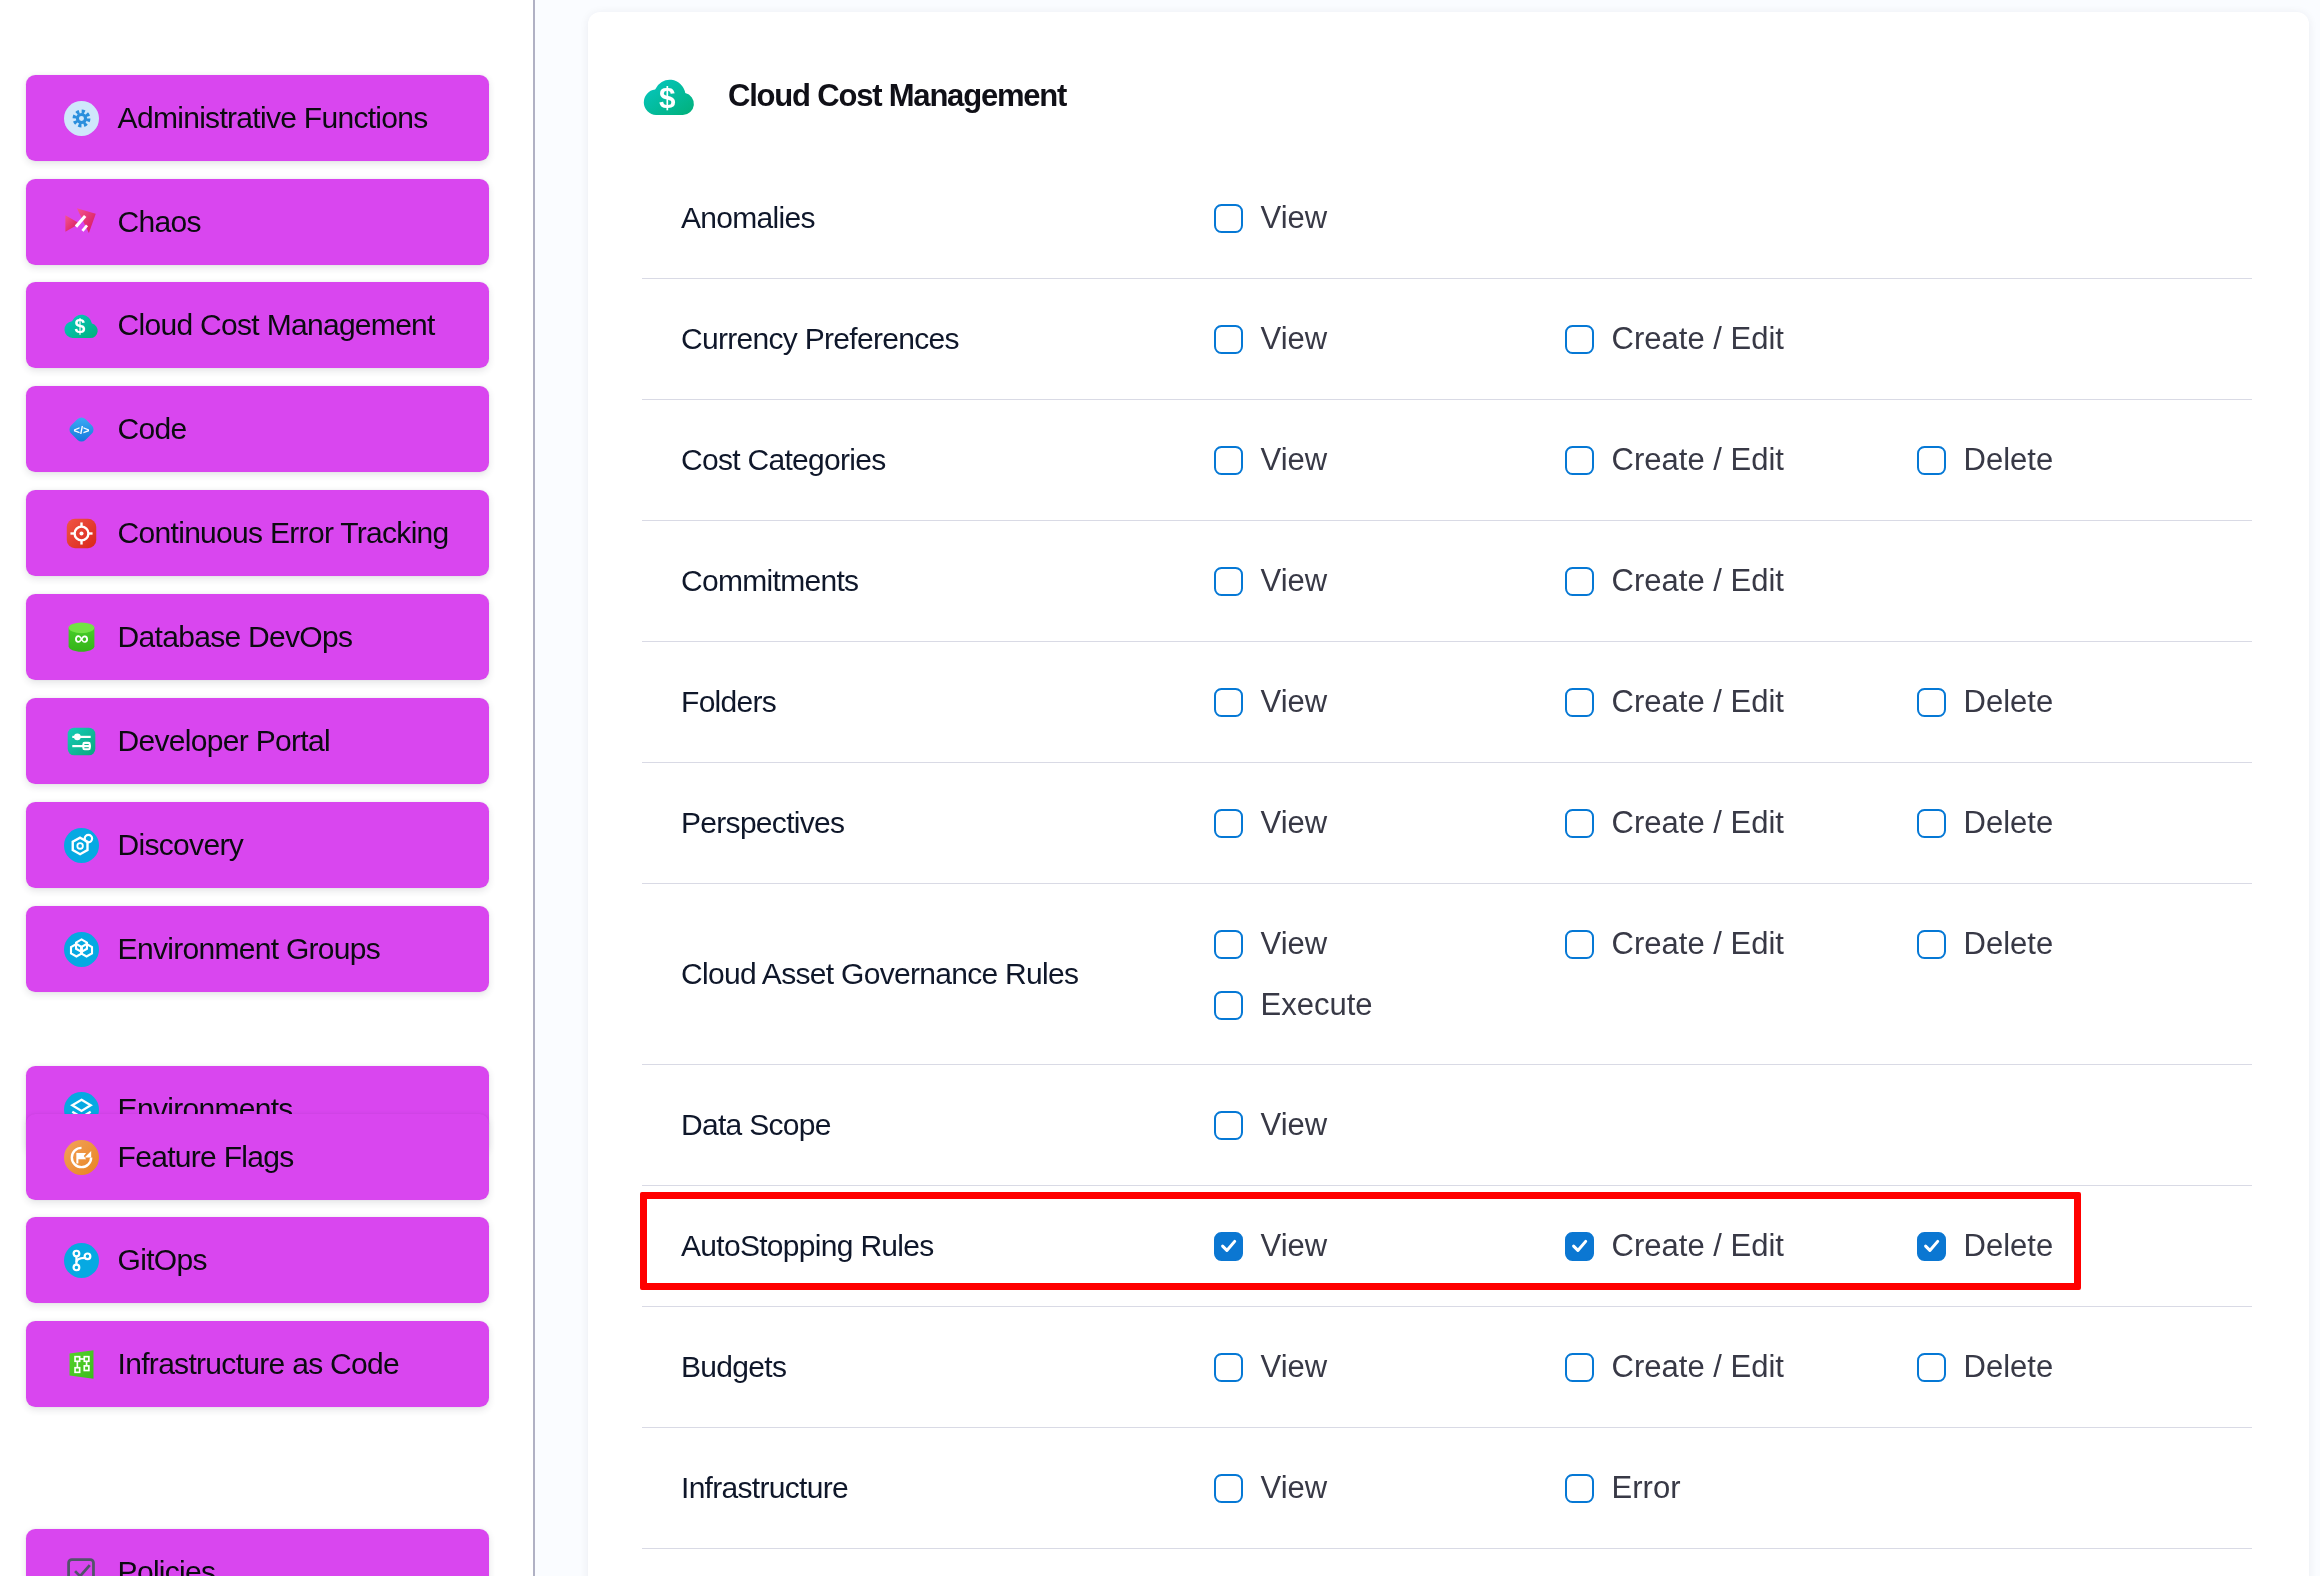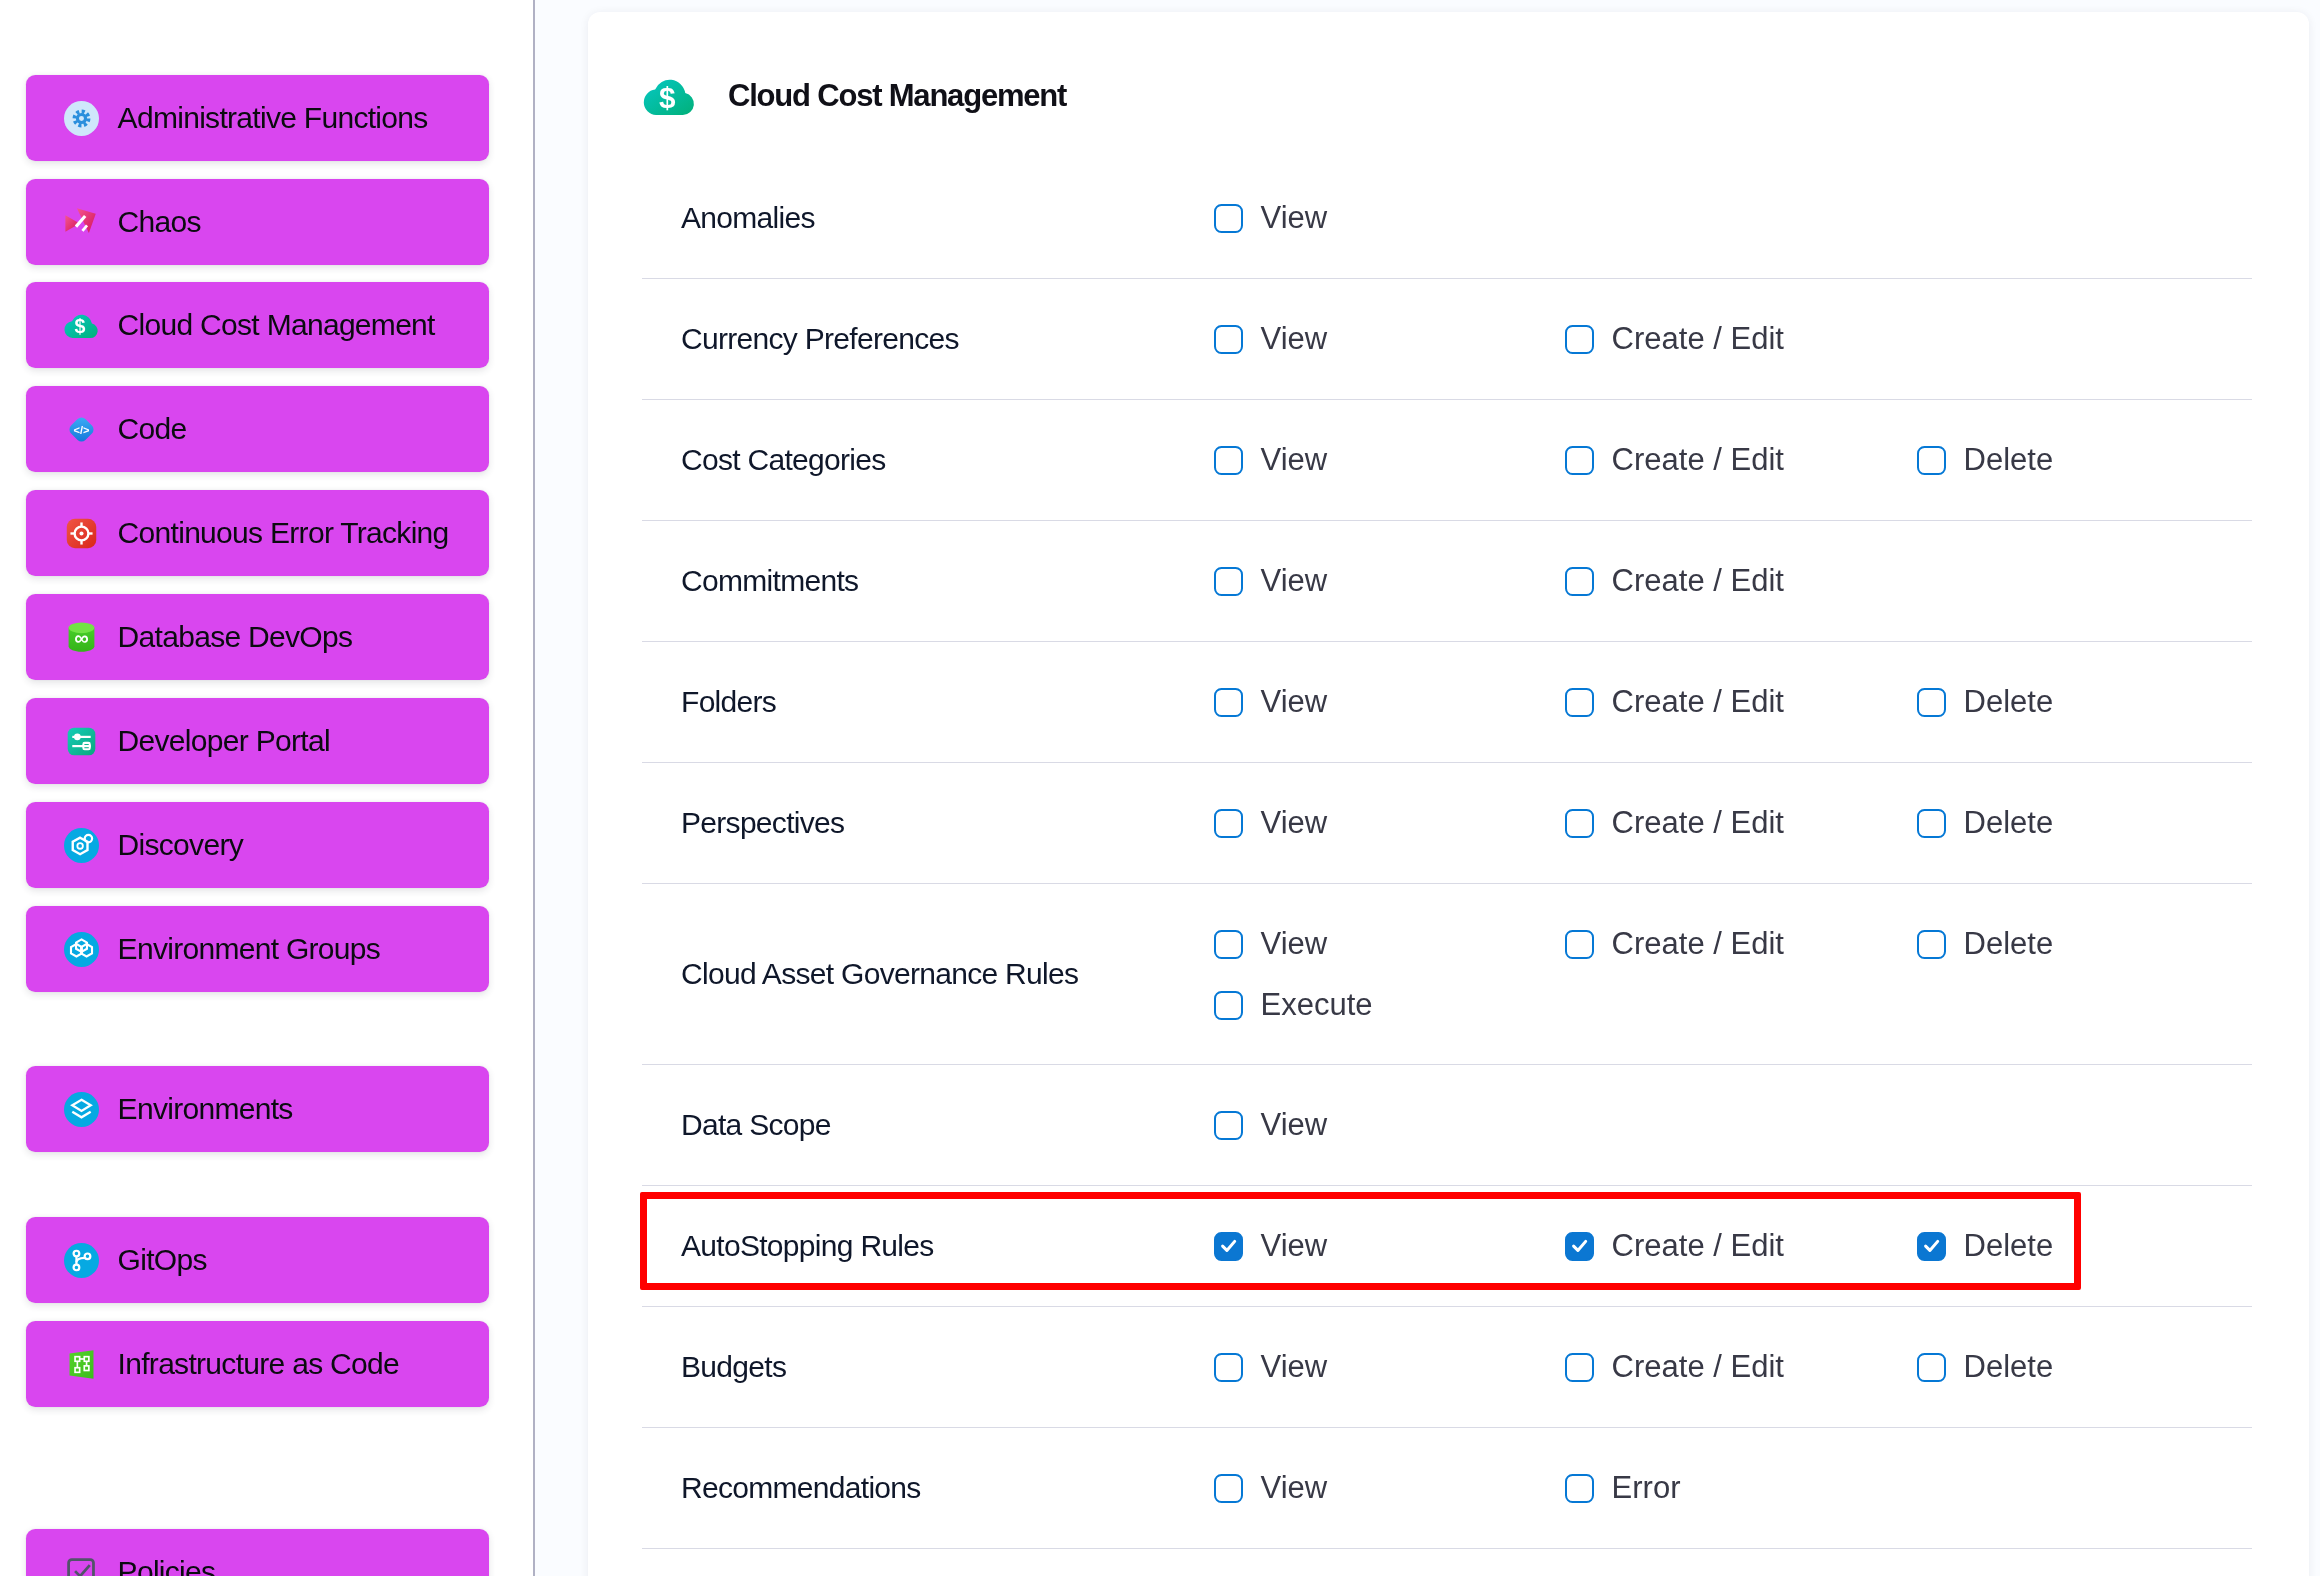--- a/index.html
+++ b/index.html
@@ -175,20 +175,38 @@
     <div class="sidebar-card" style="top: 1066px;">
       <span class="sidebar-icon">
         <svg viewBox="0 0 38 38">
           <circle cx="19" cy="19" r="19" fill="#06a9e2"></circle>
           <polygon points="19,8.5 29,14.5 19,20.5 9,14.5" fill="none" stroke="#fff" stroke-width="2.5"></polygon>
           <polyline points="9,21.5 19,27.5 29,21.5" fill="none" stroke="#fff" stroke-width="2.5"></polyline>
         </svg>
       </span>
       <span class="sidebar-label">Environments</span>
     </div>
+    <div class="sidebar-card" style="top: 1114px;">
+      <span class="sidebar-icon">
+        <svg viewBox="0 0 38 38">
+          <defs>
+            <linearGradient id="gorange" x1="0" y1="0" x2="1" y2="1">
+              <stop offset="0" stop-color="#f2a35b"></stop>
+              <stop offset="1" stop-color="#e8831f"></stop>
+            </linearGradient>
+          </defs>
+          <circle cx="19" cy="19" r="19" fill="url(#gorange)"></circle>
+          <path d="M19 8.5 a10.5 10.5 0 1 0 10.5 10.5" fill="none" stroke="#fff" stroke-width="2.6"></path>
+          <path d="M29.5 12 v7 h-7 Z" fill="#fff"></path>
+          <path d="M14.5 14 H24 L21.5 17.5 L24 21 H14.5 Z" fill="#fff"></path>
+          <line x1="14.5" y1="14" x2="14.5" y2="25.5" stroke="#fff" stroke-width="2.2"></line>
+        </svg>
+      </span>
+      <span class="sidebar-label">Feature Flags</span>
+    </div>
     <div class="sidebar-card" style="top: 1217px;">
       <span class="sidebar-icon">
         <svg viewBox="0 0 38 38">
           <circle cx="19" cy="19" r="19" fill="#06a9e2"></circle>
           <circle cx="13.5" cy="11.5" r="3.1" fill="none" stroke="#fff" stroke-width="2.4"></circle>
           <circle cx="13.5" cy="26.5" r="3.1" fill="none" stroke="#fff" stroke-width="2.4"></circle>
           <circle cx="25.5" cy="14.5" r="3.1" fill="none" stroke="#fff" stroke-width="2.4"></circle>
           <line x1="13.5" y1="14.6" x2="13.5" y2="23.4" stroke="#fff" stroke-width="2.4"></line>
           <path d="M13.5 21 q0 -4.5 9 -4.8" fill="none" stroke="#fff" stroke-width="2.4"></path>
         </svg>
@@ -380,21 +398,21 @@
         <label class="perm" style="left: 923px; top: 60px;">
           <span class="cbox"></span>
           <span class="perm-label">Create / Edit</span>
         </label>
         <label class="perm" style="left: 1275px; top: 60px;">
           <span class="cbox"></span>
           <span class="perm-label">Delete</span>
         </label>
       </div>
       <div class="prow" style="height: 121px;">
-        <div class="prow-label">Recommendations</div>
+        <div class="prow-label">Infrastructure</div>
         <label class="perm" style="left: 572px; top: 60px;">
           <span class="cbox"></span>
           <span class="perm-label">View</span>
         </label>
         <label class="perm" style="left: 923px; top: 60px;">
           <span class="cbox"></span>
           <span class="perm-label">Error</span>
         </label>
       </div>
     </div>

